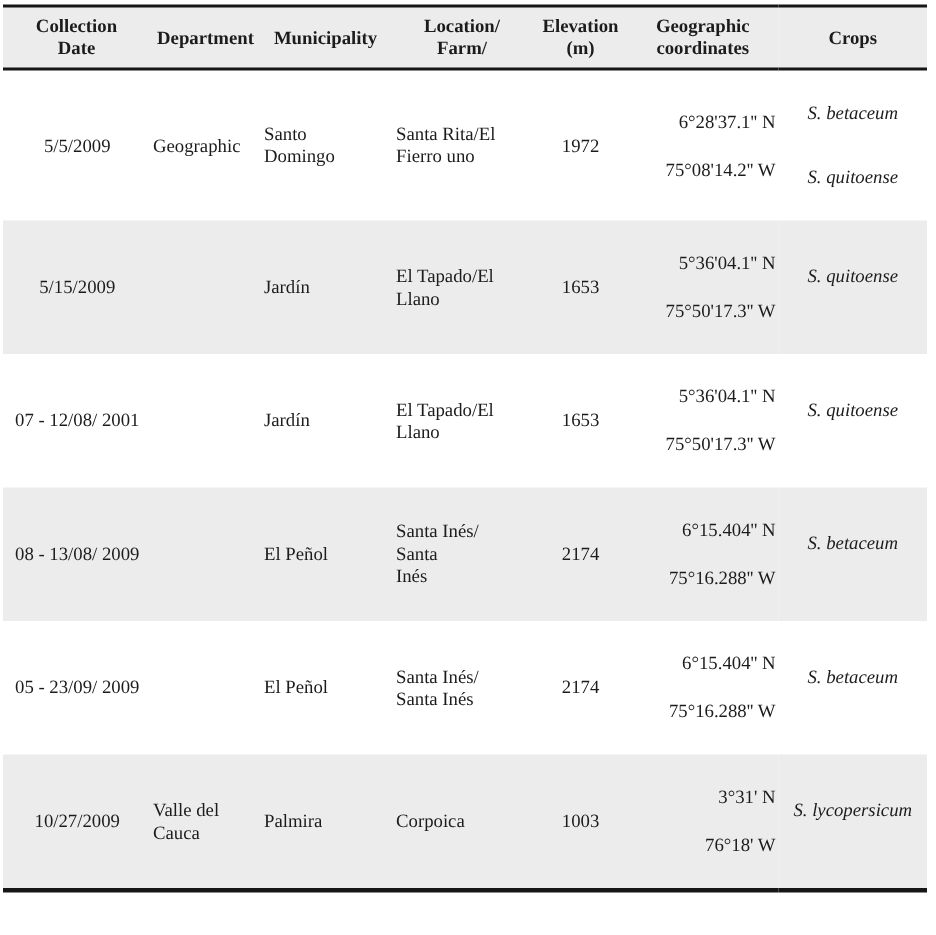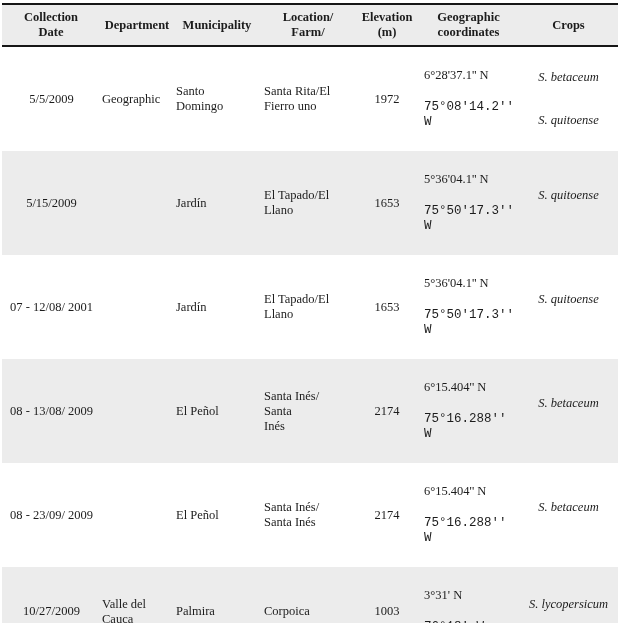--- a/index.html
+++ b/index.html
@@ -55,26 +55,26 @@
   td {
     vertical-align: middle;
     padding: 6px 2px;
     white-space: pre-line;
   }
   td.c-date { padding-left: 3px; text-align: center; }
   td.c-dept { text-align: left; padding-left: 2px; }
   td.c-muni { text-align: left; padding-left: 2px; }
   td.c-loc  { text-align: left; padding-left: 4px; margin-top: 48px; }
   td.c-elev { text-align: center; }
-  td.c-coord { text-align: left; padding-left: 6px; }
+  td.c-coord { text-align: right; padding-left: 6px; }
   td.c-crops { text-align: center; font-style: italic; }
 
   td.c-coord div:empty,
   td.c-crops div:empty { display: none; }
-  td.c-coord div + div:not(:empty) { margin-top: 2px; font-family: Liberation Mono, monospace; }
+  td.c-coord div + div:not(:empty) { margin-top: 2px; }
   td.c-crops div + div:not(:empty) { margin-top: 13px; }
 </style>
 </head>
 <body>
 
 <div class="page">
   <table class="collection">
     <colgroup>
       <col class="c1">
         <col class="c2">
@@ -160,21 +160,21 @@
         <td class="c-coord">
           <div>6°15.404'' N</div>
           <div>75°16.288'' W</div>
         </td>
         <td class="c-crops">
           <div>S. betaceum</div>
           
         </td>
       </tr>
       <tr>
-        <td class="c-date">08 - 23/09/ 2009</td>
+        <td class="c-date">05 - 23/09/ 2009</td>
         <td class="c-dept"></td>
         <td class="c-muni">El Peñol</td>
         <td class="c-loc">Santa Inés/
 Santa Inés</td>
         <td class="c-elev">2174</td>
         <td class="c-coord">
           <div>6°15.404'' N</div>
           <div>75°16.288'' W</div>
         </td>
         <td class="c-crops">

